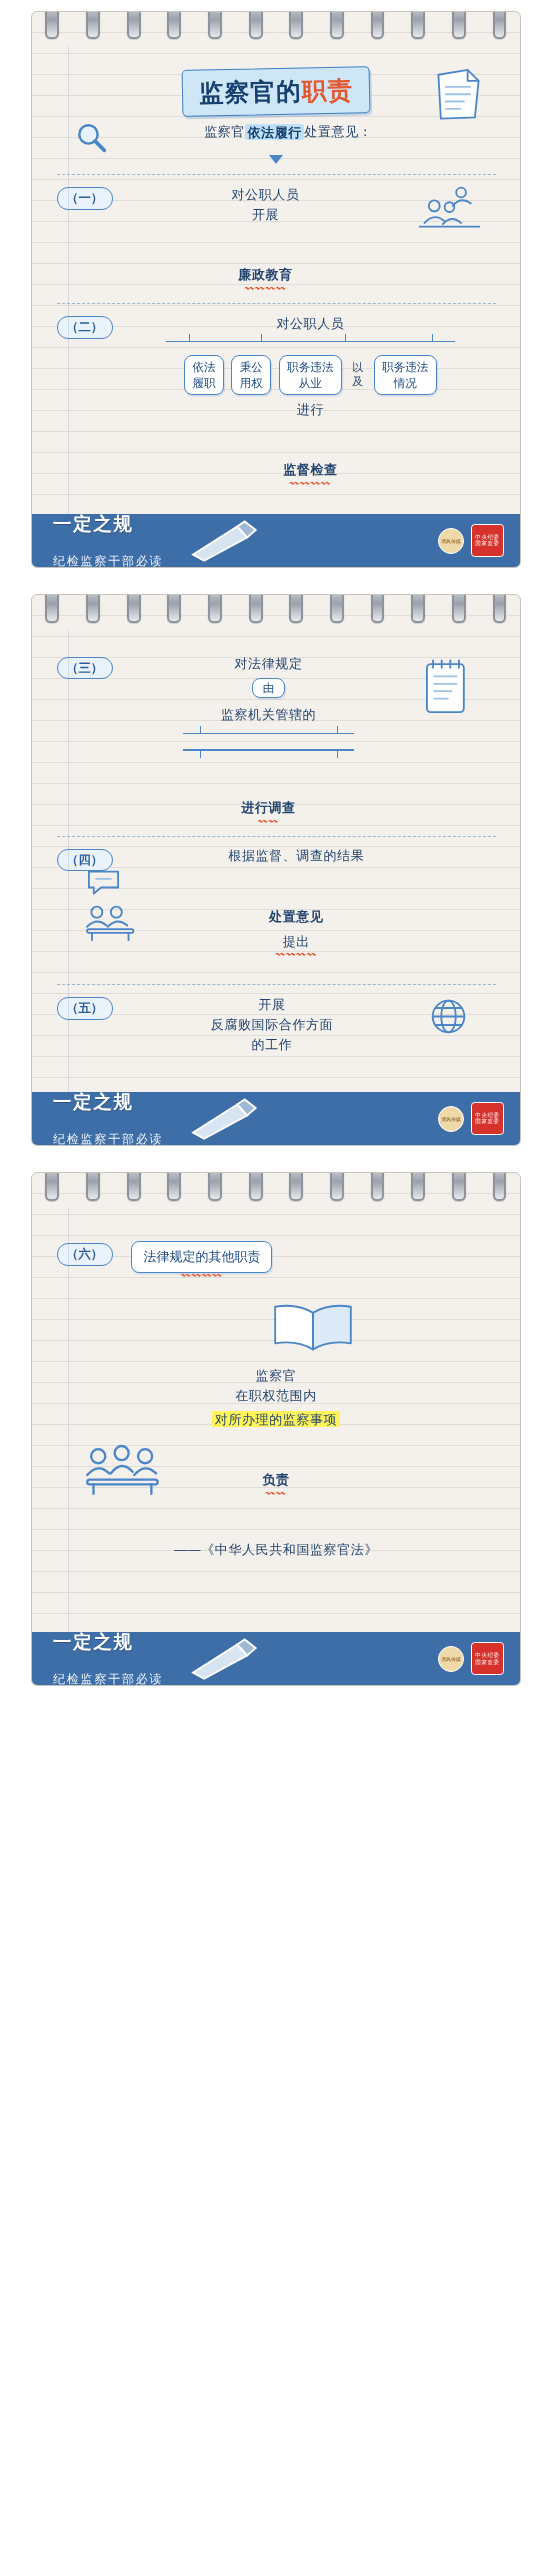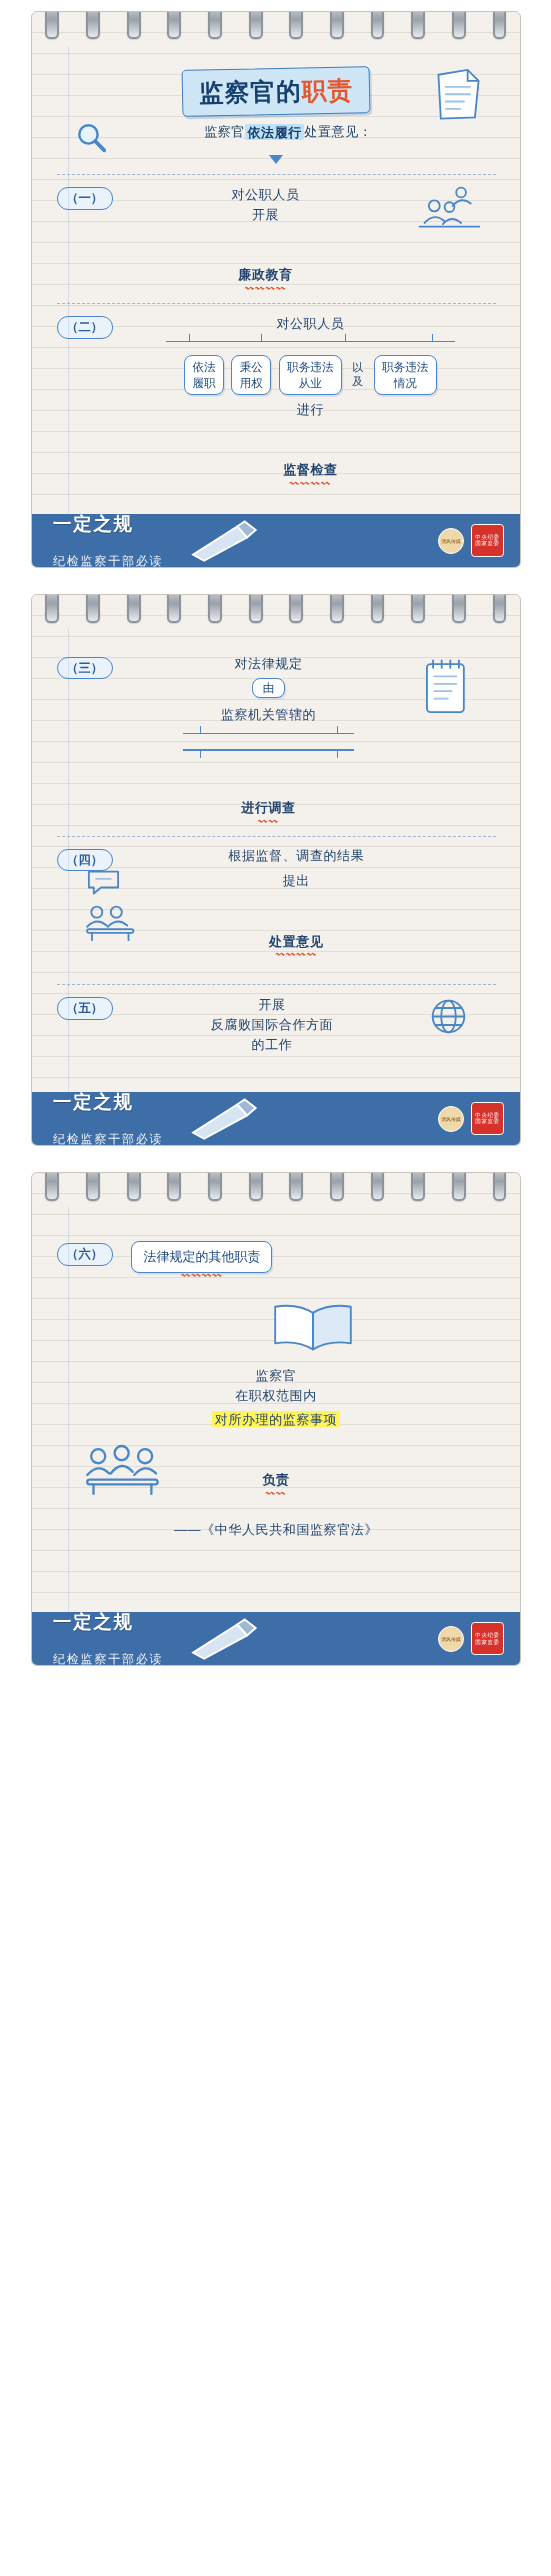--- a/index.html
+++ b/index.html
@@ -326,22 +326,22 @@
     </div>
 
     <hr class="dashed">
 
     <div class="row">
       <div class="numcol">
         <span class="num">（四）</span>
       </div>
       <div class="body">
         <div class="line">根据监督、调查的结果</div>
+        <div class="line bold">处置意见</div>
         <div class="line" style="margin-top:4.9px;">提出</div>
-        <div class="line bold">处置意见</div>
         <div class="squig">〰〰〰〰</div>
       </div>
       <div style="width:18.4px;flex:0 0 18.4px;"></div>
     </div>
     <div style="position:relative;height:0;">
       <svg class="speech-icon" viewBox="0 0 60 46" style="position:absolute;left:28px;top:-92px;">
         <path d="M6 6 h48 v26 h-28 l-12 10 v-10 h-8 z" fill="none" stroke="#4a86c8" stroke-width="3" stroke-linejoin="round"></path>
         <path d="M18 18 h24" stroke="#9dc2e6" stroke-width="3" stroke-linecap="round"></path>
       </svg>
       <svg class="people-icon" viewBox="0 0 110 70" style="position:absolute;left:24.5px;top:-59px;">
@@ -442,21 +442,21 @@
         <circle cx="52" cy="14" r="9" fill="none" stroke="#4a86c8" stroke-width="3"></circle>
         <circle cx="82" cy="18" r="9" fill="none" stroke="#4a86c8" stroke-width="3"></circle>
         <path d="M8 42 q14 -16 28 -2" fill="none" stroke="#4a86c8" stroke-width="3" stroke-linecap="round"></path>
         <path d="M38 40 q14 -18 28 -2" fill="none" stroke="#4a86c8" stroke-width="3" stroke-linecap="round"></path>
         <path d="M68 42 q14 -16 28 -2" fill="none" stroke="#4a86c8" stroke-width="3" stroke-linecap="round"></path>
         <rect x="8" y="48" width="90" height="6" rx="3" fill="none" stroke="#4a86c8" stroke-width="3"></rect>
         <path d="M16 54 v12 M90 54 v12" stroke="#4a86c8" stroke-width="3" stroke-linecap="round"></path>
       </svg>
     </div>
 
-    <div class="quote" style="margin-top:23px;">——《中华人民共和国监察官法》</div>
+    <div class="quote" style="margin-top:43px;">——《中华人民共和国监察官法》</div>
 
     <div class="spacer"></div>
     <div class="spacer"></div>
     <div class="spacer"></div>
     <div class="spacer"></div>
     <div class="spacer"></div>
 
     <div class="footer">
       <div class="fleft">
         <div class="fl1">一定之规</div>

